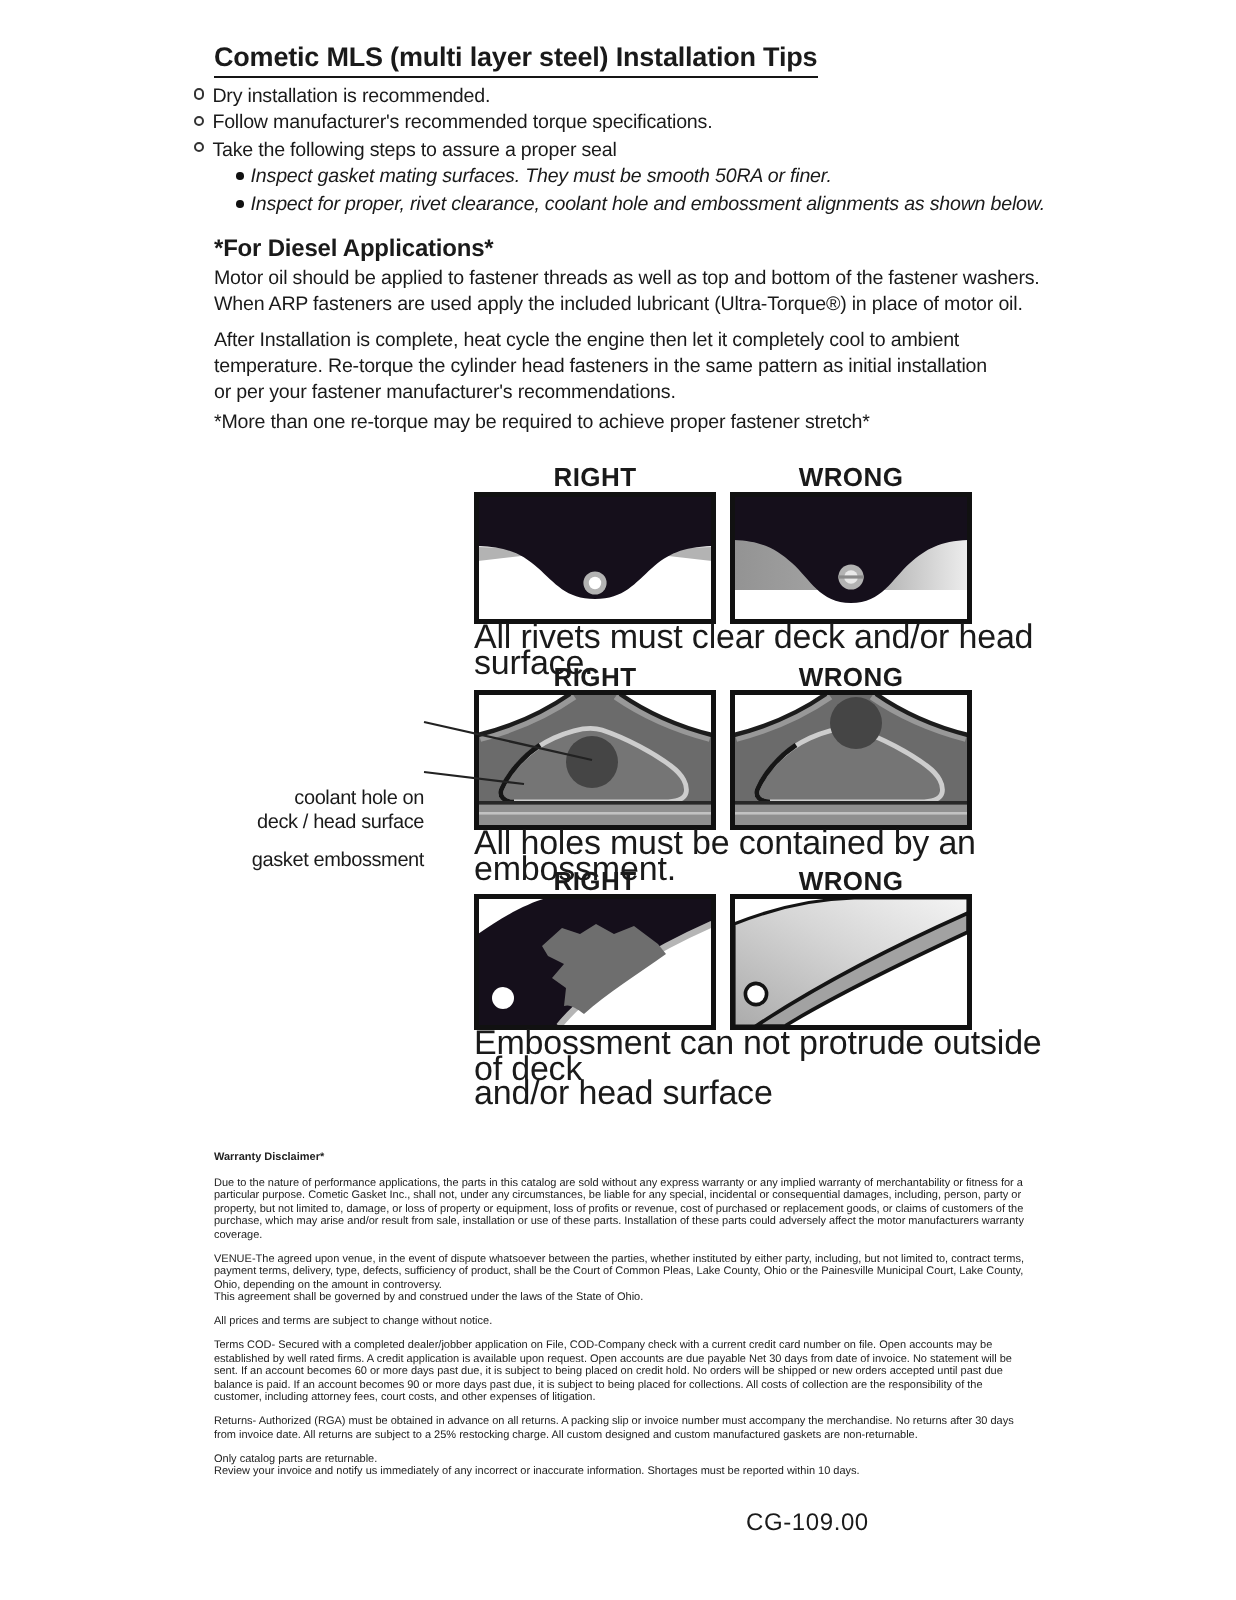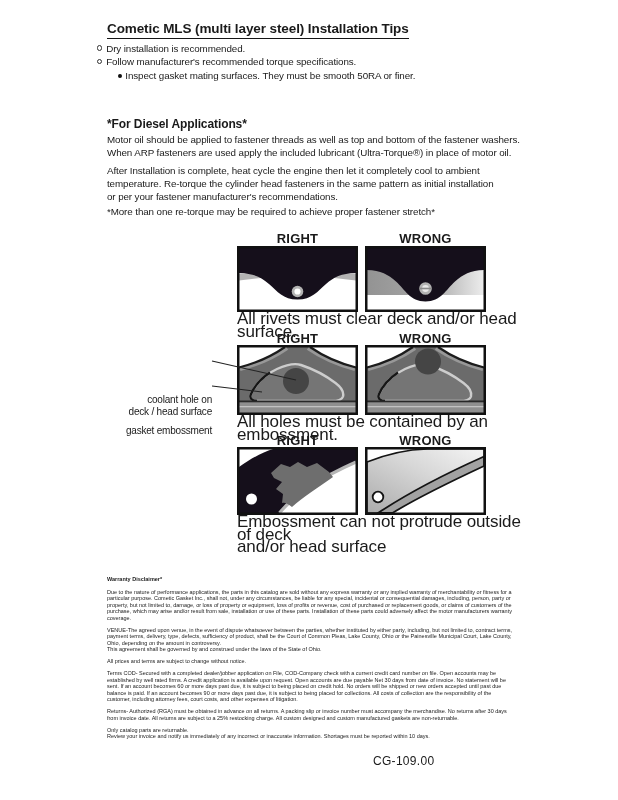--- a/index.html
+++ b/index.html
@@ -5,21 +5,21 @@
   html,body{margin:0;padding:0;background:#ffffff;}
   body{width:618px;height:800px;position:relative;overflow:hidden;
        font-family:"Liberation Sans", sans-serif;color:#1a1a1a;
        -webkit-font-smoothing:antialiased;}
   .abs{position:absolute;}
   .title{left:107px;top:21px;font-size:13.5px;font-weight:bold;
          border-bottom:1.4px solid #151515;padding-bottom:1.5px;letter-spacing:-0.1px;}
   .bullets{left:97px;top:42px;font-size:9.8px;line-height:13.4px;letter-spacing:-0.1px;width:470px;}
   .b1::before{content:"";display:inline-block;width:3.2px;height:3.2px;border:1px solid #333;
               border-radius:50%;margin-right:4px;vertical-align:1.5px;}
-  .b2{padding-left:21px;}
+  .b2{padding-left:21px;font-style:italic;}
   .b2::before{content:"";display:inline-block;width:3.8px;height:3.8px;background:#111;
               border-radius:50%;margin-right:3.5px;vertical-align:1px;}
   .diesel-h{left:107px;top:117px;font-size:12px;font-weight:bold;letter-spacing:-0.1px;}
   .para{left:107px;font-size:9.8px;line-height:13.2px;white-space:pre-line;letter-spacing:-0.1px;width:480px;}
   .p1{top:133px;} .p2{top:164px;} .p3{top:205px;}
   .flabel{width:121px;text-align:center;font-size:13px;font-weight:bold;letter-spacing:0.2px;}
   .lr{left:237px;} .lw{left:365px;}
   .cap{left:237px;font-size:17px;line-height:12.5px;white-space:pre-line;letter-spacing:-0.1px;width:300px;}
   .ann{left:96px;width:116px;text-align:right;font-size:10px;line-height:11.5px;
        white-space:pre-line;letter-spacing:-0.2px;margin-top:48px;}
@@ -31,21 +31,23 @@
   .pagenum{left:373px;top:754px;font-size:12px;letter-spacing:0.3px;}
 </style>
 </head>
 <body>
 
 <div class="abs title">Cometic MLS (multi layer steel) Installation Tips</div>
 
 <div class="abs bullets">
   <div class="b1"><span>Dry installation is recommended.</span></div>
   <div class="b1"><span>Follow manufacturer's recommended torque specifications.</span></div>
+  <div class="b1"><span>Take the following steps to assure a proper seal</span></div>
   <div class="b2"><span>Inspect gasket mating surfaces.  They must be smooth 50RA or finer.</span></div>
+  <div class="b2"><span>Inspect for proper, rivet clearance, coolant hole and embossment alignments as shown below.</span></div>
 </div>
 
 <div class="abs diesel-h">*For Diesel Applications*</div>
 <div class="abs para p1">Motor oil should be applied to fastener threads as well as top and bottom of the fastener washers.
 When ARP fasteners are used apply the included lubricant (Ultra-Torque®) in place of motor oil.</div>
 <div class="abs para p2">After Installation is complete, heat cycle the engine then let it completely cool to ambient
 temperature. Re-torque the cylinder head fasteners in the same pattern as initial installation
 or per your fastener manufacturer's recommendations.</div>
 <div class="abs para p3">*More than one re-torque may be required to achieve proper fastener stretch*</div>
 

